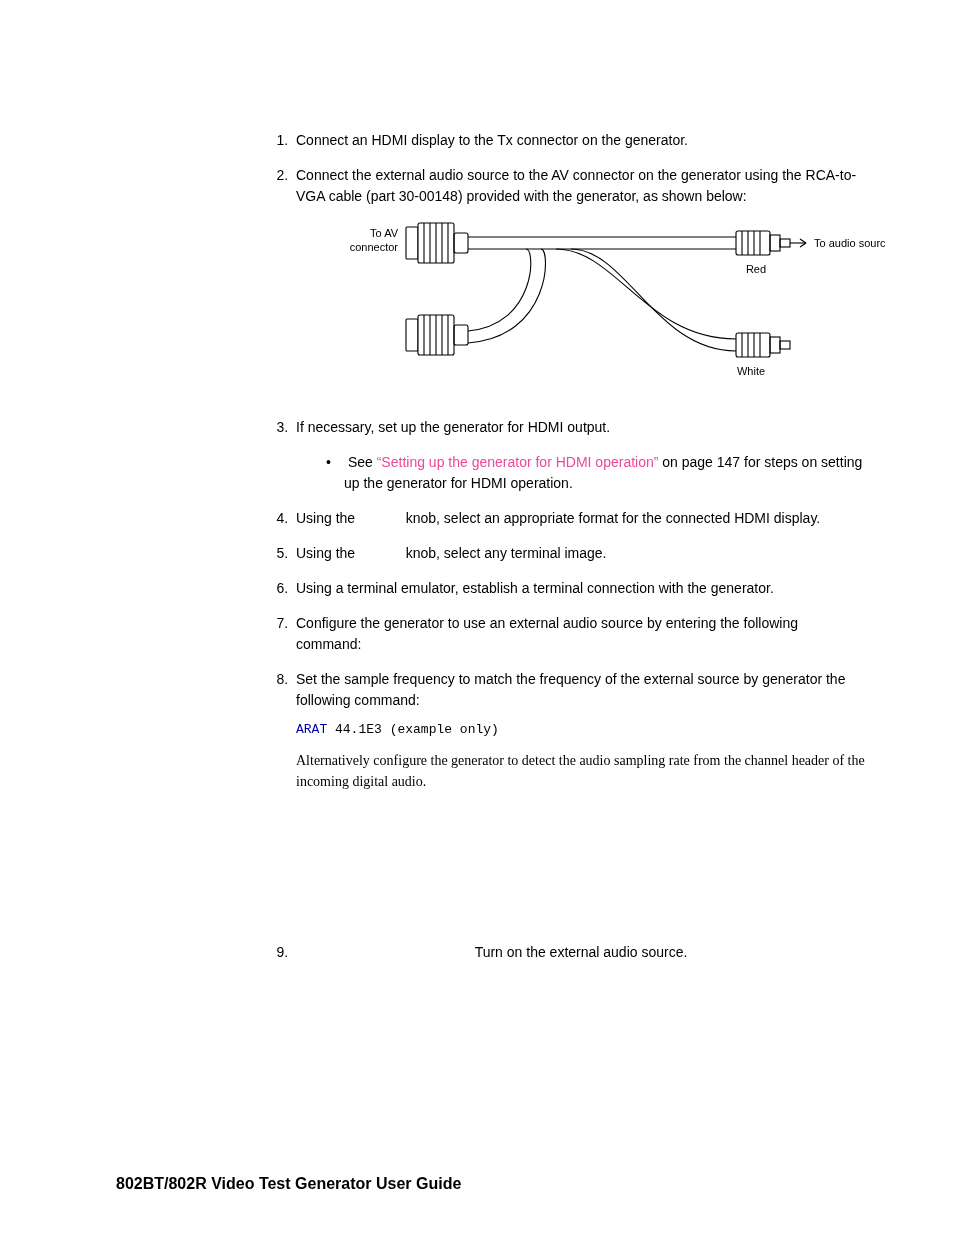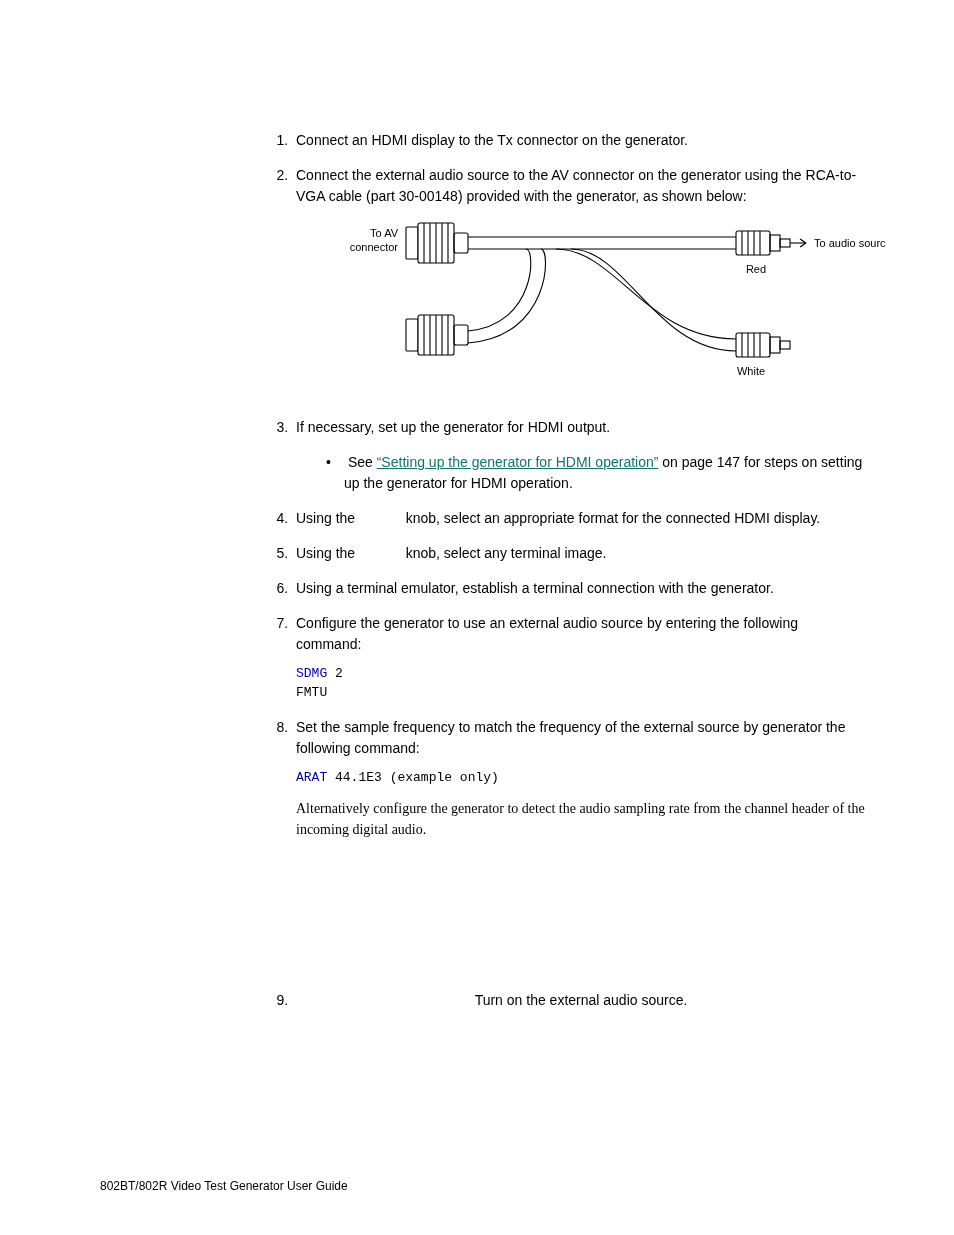--- a/index.html
+++ b/index.html
@@ -38,44 +38,44 @@
     padding-left: 18px;
     line-height: 1.5;
   }
   .sub-bullet::before {
     content: "•";
     display: inline-block;
     width: 18px;
     text-indent: 0;
   }
   .link {
-    color: #0f766e;
-    text-decoration: underline;
+    color: #ec4899;
   }
   .code {
     font-family: "Courier New", monospace;
     font-size: 13px;
     margin: 10px 0;
     line-height: 1.45;
     white-space: pre;
   }
   .code .cmd {
     color: #0000aa;
   }
   .para {
     line-height: 1.5;
     margin: 10px 0;
     font-family: Liberation Serif, serif;
   }
   .footer {
     position: absolute;
     bottom: 42px;
-    left: 88px;
-    font-size: 12px;
+    left: 104px;
+    font-size: 16px;
     color: #000;
+    font-weight: bold;
   }
   .diagram-block {
     margin: 12px 0 22px 30px;
   }
   .diagram-svg text {
     font-family: Arial, Helvetica, sans-serif;
   }
   .step9 {
     margin-top: 150px;
     text-align: center;
@@ -169,22 +169,20 @@
     </li>
 
     <li>
       <span>Using the </span><span>&nbsp;&nbsp;&nbsp;&nbsp;&nbsp;&nbsp;&nbsp;&nbsp;&nbsp;&nbsp;&nbsp;</span><span> knob, select any terminal image.</span>
     </li>
 
     <li><span>Using a terminal emulator, establish a terminal connection with the generator.</span></li>
 
     <li>
       <span>Configure the generator to use an external audio source by entering the following command:</span>
-      <div class="code"><span class="cmd">SDMG</span><span> 2</span>
-<span>FMTU</span></div>
     </li>
 
     <li>
       <span>Set the sample frequency to match the frequency of the external source by generator the following command:</span>
       <div class="code"><span class="cmd">ARAT</span><span> 44.1E3 (example only)</span></div>
       <div class="para">Alternatively configure the generator to detect the audio sampling rate from the channel header of the incoming digital audio.</div>
     </li>
 
     <li class="step9">
       <span>Turn on the external audio source.</span>

